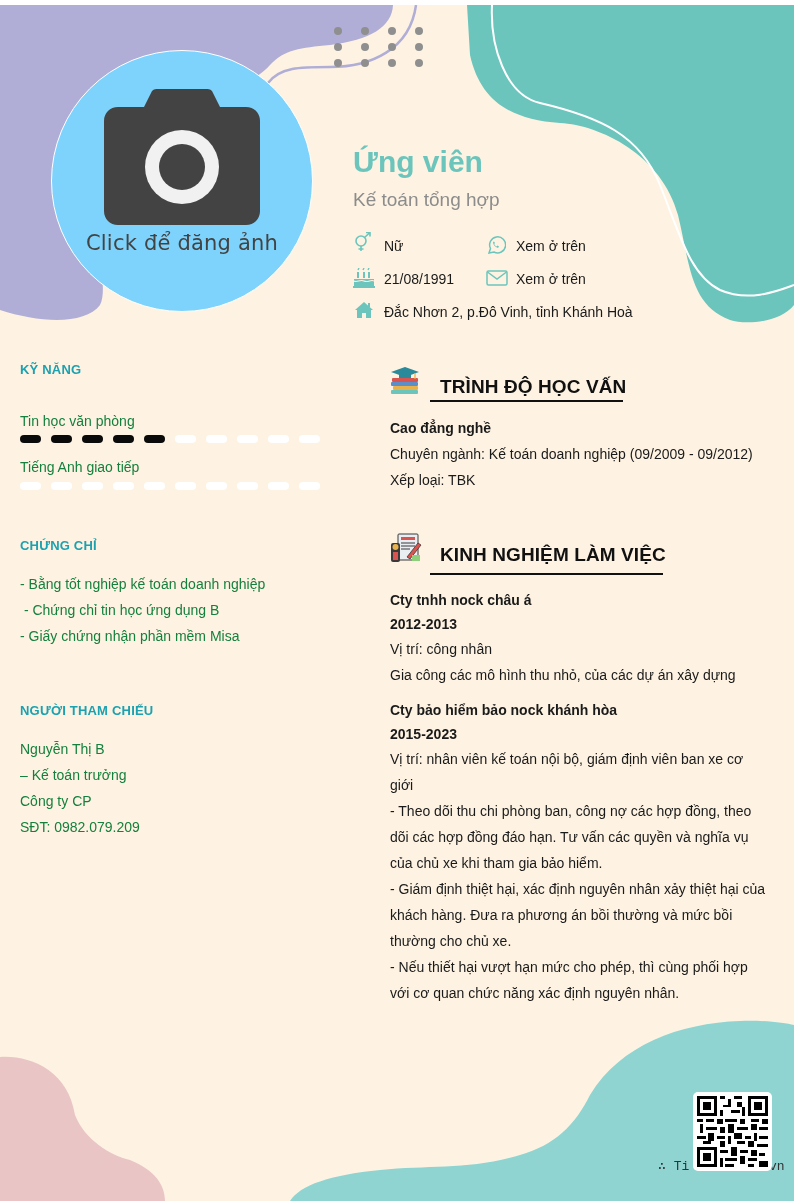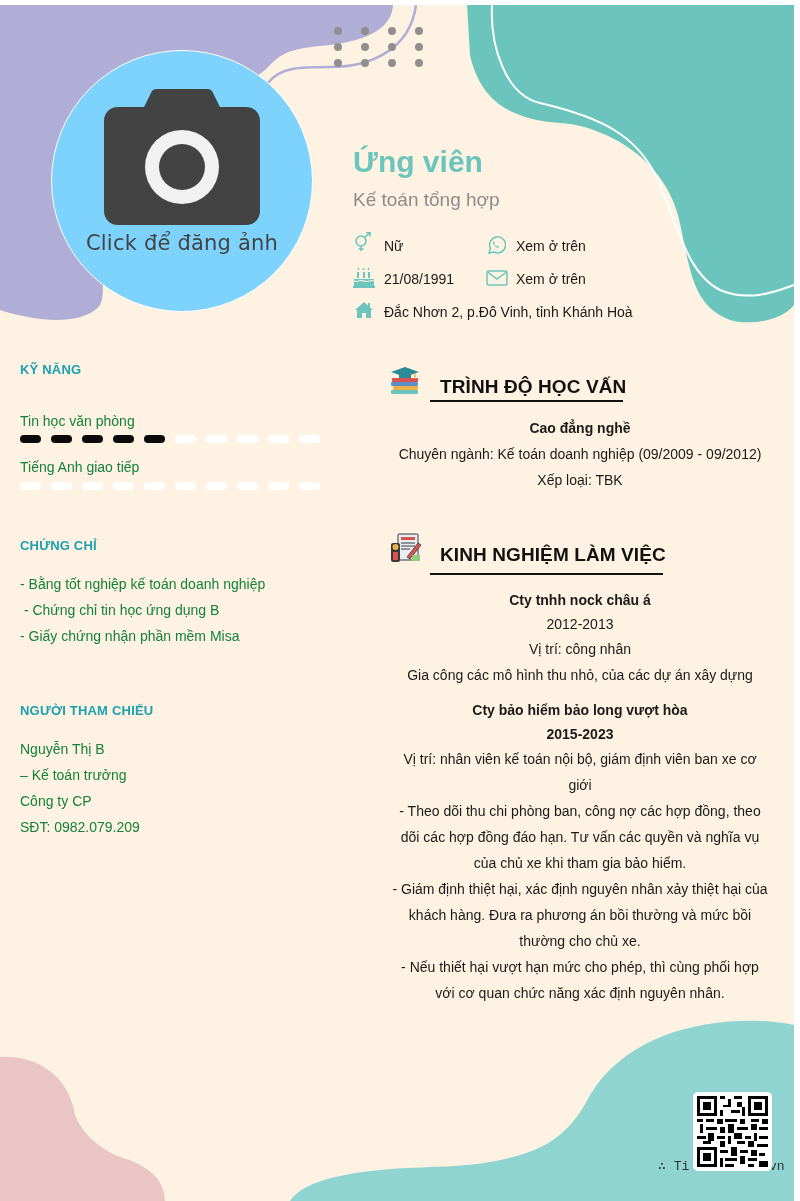--- a/index.html
+++ b/index.html
@@ -21,21 +21,21 @@
   .ico { position: absolute; }
 
   .sec-h { position: absolute; left: 20px; font-size: 13px; font-weight: bold; color: #1ba1b0; letter-spacing: 0.2px; }
   .txt { position: absolute; font-size: 14px; color: #15803d; white-space: nowrap; }
   .pills { position: absolute; left: 20px; height: 8px; }
   .pill { position: absolute; top: 0; width: 21px; height: 8px; border-radius: 4px; background: #ffffff; }
   .pill.on { background: #0a0a0a; }
 
   .rh { position: absolute; left: 440px; font-size: 19px; font-weight: bold; color: #111; letter-spacing: 0.1px; }
   .rh-line { position: absolute; height: 2px; background: #111; }
-  .rt { position: absolute; left: 390px; width: 380px; font-size: 14px; line-height: 26px; color: #1a1a1a; text-align: center; }
+  .rt { position: absolute; left: 390px; width: 380px; font-size: 14px; line-height: 26px; color: #1a1a1a; }
 
   .qr { position: absolute; left: 693px; top: 1087px; width: 79px; height: 79px; background: #fff; border-radius: 5px; }
   .qr svg { position: absolute; left: 4px; top: 4px; }
   .wm { position: absolute; left: 658px; top: 1153px; font-family: "Liberation Mono", monospace; font-size: 13px; color: #333; white-space: nowrap; }
 </style>
 </head>
 <body>
 
 <div class="page">
 
@@ -183,27 +183,27 @@
     <circle cx="5.5" cy="14" r="3" fill="#e8b14a"></circle>
     <rect x="3" y="19" width="5" height="8" fill="#d9534f"></rect>
     <path d="M17 24 L28 10 L31 12 L20 26 Z" fill="#d9534f" stroke="#3a3a3a" stroke-width="0.8"></path>
     <rect x="22" y="22" width="8" height="6" fill="#8fce7a"></rect>
   </svg>
   <div class="rh" style="top:539px">KINH NGHIỆM LÀM VIỆC</div>
   <div class="rh-line" style="left:430px;top:568px;width:233px"></div>
 
   <div class="rt" style="top:583px;line-height:24px">
     <div style="font-weight:bold">Cty tnhh nock châu á</div>
-    <div style="font-weight:normal">2012-2013</div>
+    <div style="font-weight:bold">2012-2013</div>
     <div style="line-height:26px">Vị trí: công nhân</div>
     <div style="line-height:26px">Gia công các mô hình thu nhỏ, của các dự án xây dựng</div>
   </div>
 
   <div class="rt" style="top:693px">
-    <div style="font-weight:bold;line-height:24px">Cty bảo hiểm bảo long vượt hòa</div>
+    <div style="font-weight:bold;line-height:24px">Cty bảo hiểm bảo nock khánh hòa</div>
     <div style="font-weight:bold;line-height:24px">2015-2023</div>
     <div>Vị trí: nhân viên kế toán nội bộ, giám định viên ban xe cơ giới</div>
     <div>- Theo dõi thu chi phòng ban, công nợ các hợp đồng, theo dõi các hợp đồng đáo hạn. Tư vấn các quyền và nghĩa vụ của chủ xe khi tham gia bảo hiểm.</div>
     <div>- Giám định thiệt hại, xác định nguyên nhân xảy thiệt hại của khách hàng. Đưa ra phương án bồi thường và mức bồi thường cho chủ xe.</div>
     <div>- Nếu thiết hại vượt hạn mức cho phép, thì cùng phối hợp với cơ quan chức năng xác định nguyên nhân.</div>
   </div>
 
   <div class="wm">
     <span>∴ Ti</span><span style="display:inline-block;width:72px"></span><span>.vn</span>
   </div>

